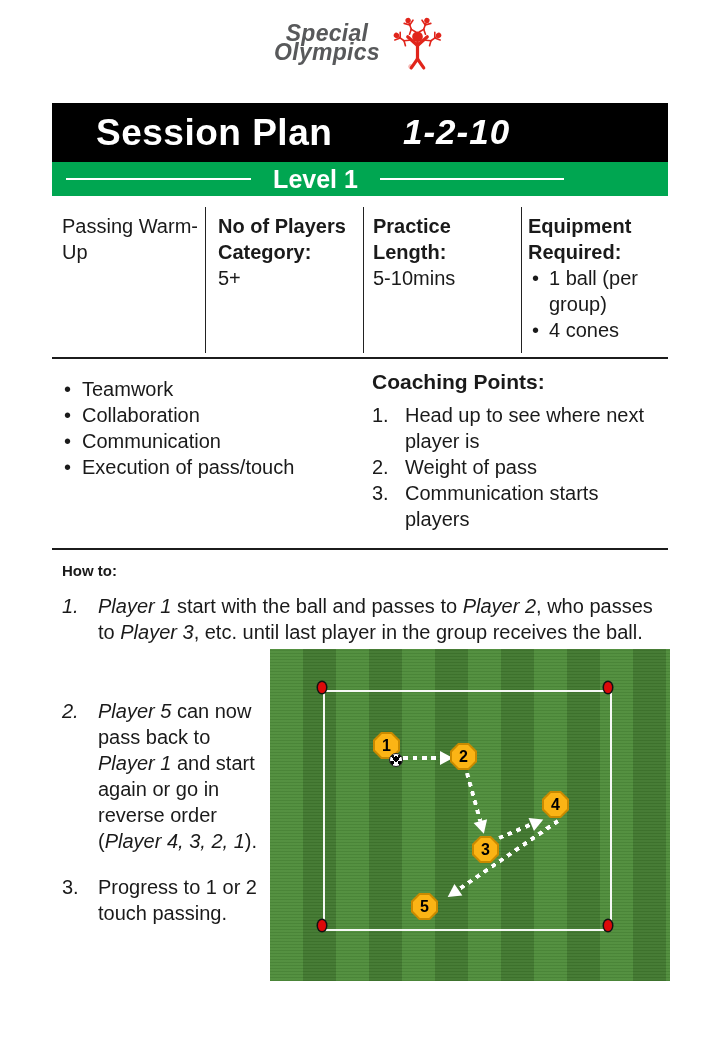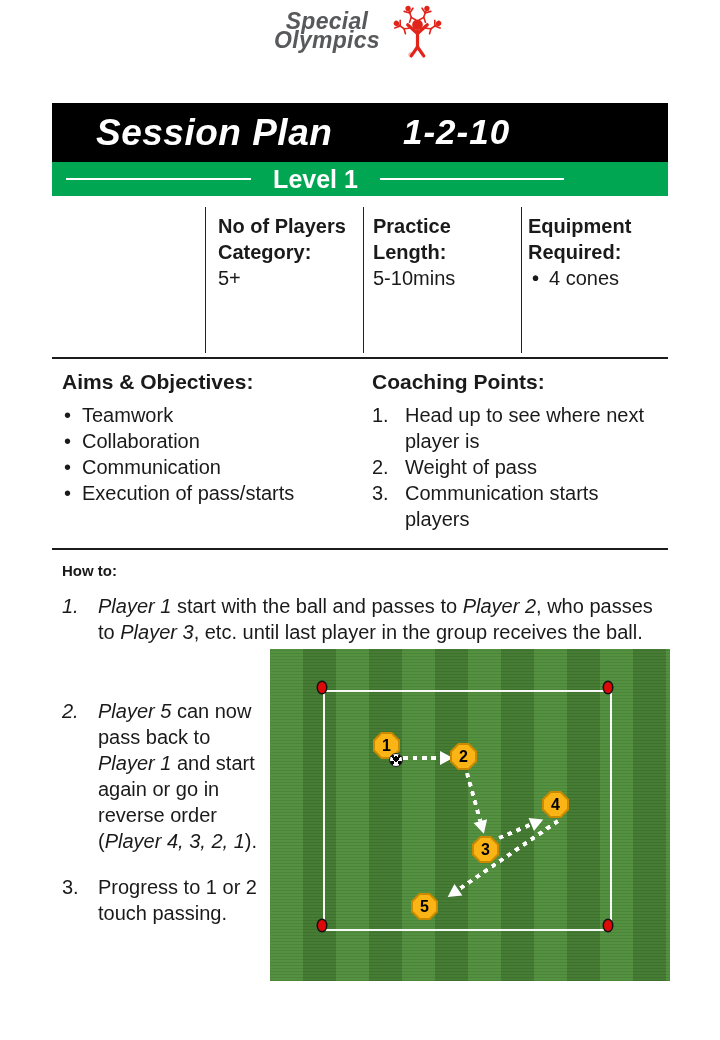--- a/index.html
+++ b/index.html
@@ -3,27 +3,27 @@
 <meta charset="utf-8">
 <style>
   * { margin:0; padding:0; box-sizing:border-box; }
   html,body { background:#fff; }
   .page {
     position:relative; width:720px; height:1040px; background:#fff;
     font-family:"Liberation Sans","DejaVu Sans",sans-serif;
     color:#1a1a1a; overflow:hidden;
   }
   
-  .logo { position:absolute; left:0; top:2px; width:720px; display:flex; justify-content:center; align-items:center; gap:9px; }
+  .logo { position:absolute; left:0; top:14px; width:720px; display:flex; justify-content:center; align-items:center; gap:9px; }
   .logo-text { text-align:center; font-style:italic; font-weight:bold; color:#58595B; font-size:23px; line-height:19px; letter-spacing:.3px; }
   .logo-icon svg { display:block; }
   
   .doc { position:absolute; left:52px; top:103px; width:616px; }
   .titlebar { position:relative; height:59px; background:#000; color:#fff; display:flex; align-items:center; }
-  .titlebar .title { font-size:37px; font-weight:bold; margin-left:44px; letter-spacing:.5px;font-style:italic; }
+  .titlebar .title { font-size:37px; font-weight:bold; margin-left:44px; letter-spacing:.5px; }
   .titlebar .code { position:absolute; left:351px; top:50%; transform:translateY(-52%); font-size:35px; font-weight:bold; font-style:italic; letter-spacing:1px; }
   .levelbar { height:34px; background:#00A651; display:flex; align-items:center; justify-content:center; }
   .level-group { display:flex; align-items:center; gap:22px; transform:translateX(-45px); }
   .level-line { height:2px; background:#fff; }
   .level-line.l { width:185px; } .level-line.r { width:184px; }
   .level-label { color:#fff; font-size:25px; font-weight:bold; }
   
   .info { display:grid; grid-template-columns:153px 158px 158px 147px; margin-top:11px; }
   .cell { padding:6px 4px 0 10px; height:146px; font-size:20px; line-height:26px; }
   .cell + .cell { border-left:1.5px solid #222; }
@@ -156,48 +156,48 @@
     <div class="levelbar">
       <div class="level-group">
         <div class="level-line l"></div>
         <div class="level-label">Level 1</div>
         <div class="level-line r"></div>
       </div>
     </div>
 
     <div class="info">
       <div class="cell">
+        <div>Passing Warm-Up</div>
       </div>
       <div class="cell">
         <div class="lbl">No of Players Category:</div>
         <div>5+</div>
       </div>
       <div class="cell">
         <div class="lbl">Practice Length:</div>
         <div>5-10mins</div>
       </div>
       <div class="cell">
         <div class="lbl">Equipment Required:</div>
         <ul class="eq-list">
-          <li><span class="blt">•</span></li>
+          <li><span class="blt">•</span><span>1 ball (per group)</span></li>
           <li><span class="blt">•</span><span>4 cones</span></li>
         </ul>
       </div>
     </div>
 
     <div class="rule"></div>
 
     <div class="two-col">
       <div>
-        <div class="sec-h">Aims &amp; Objectives:</div>
         <ul class="aims-list">
           <li><span class="blt">•</span><span>Teamwork</span></li>
           <li><span class="blt">•</span><span>Collaboration</span></li>
           <li><span class="blt">•</span><span>Communication</span></li>
-          <li><span class="blt">•</span><span>Execution of pass/starts</span></li>
+          <li><span class="blt">•</span><span>Execution of pass/touch</span></li>
         </ul>
       </div>
       <div>
         <div class="sec-h">Coaching Points:</div>
         <ol class="coach-list">
           <li><span class="num">1.</span><span>Head up to see where next player is</span></li>
           <li><span class="num">2.</span><span>Weight of pass</span></li>
           <li><span class="num">3.</span><span>Communication starts players</span></li>
         </ol>
       </div>

